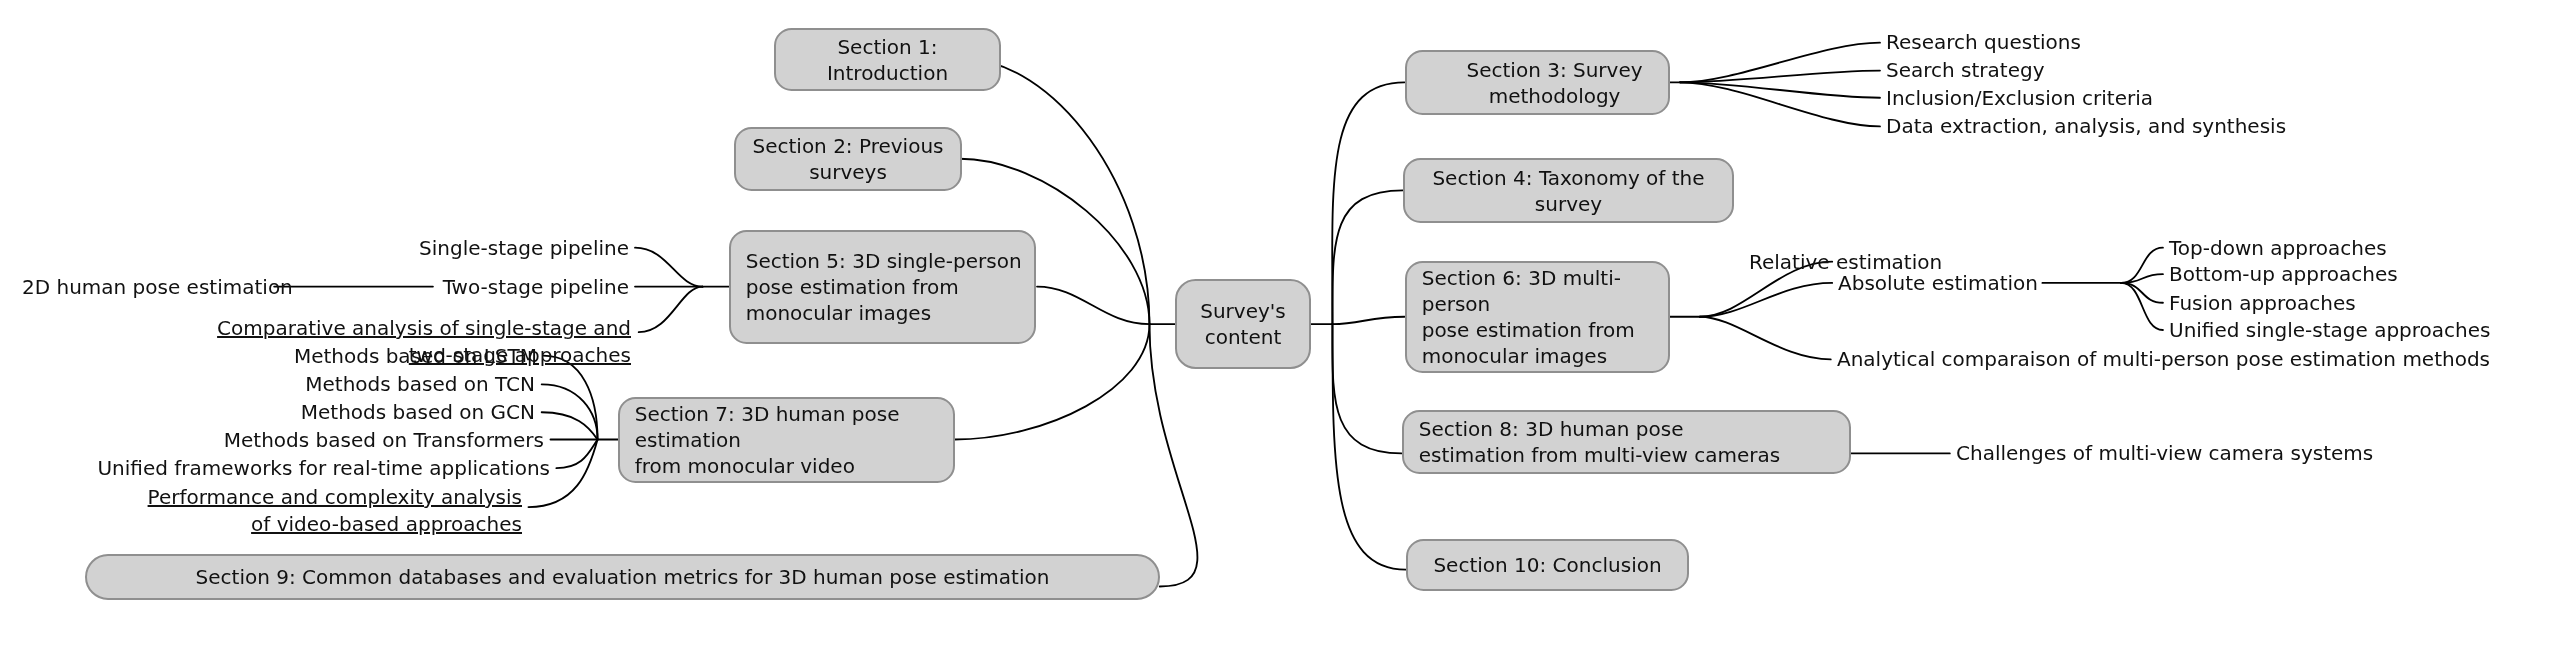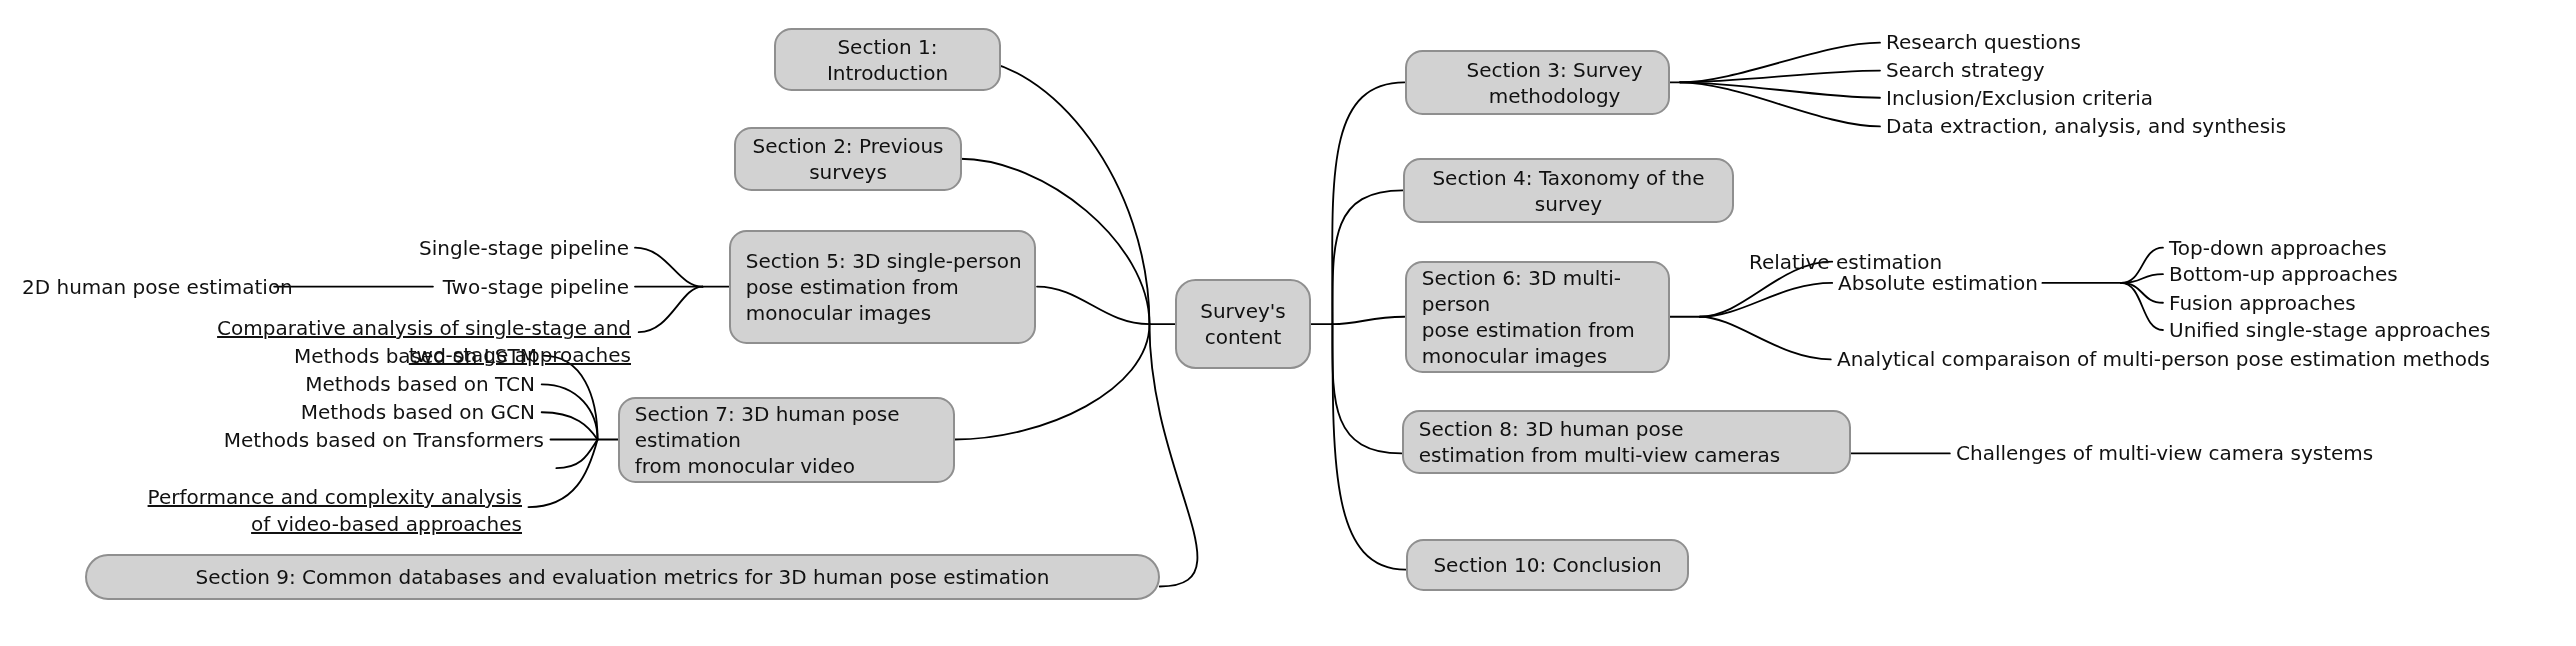--- a/index.html
+++ b/index.html
@@ -105,20 +105,21 @@
   <div class="leaf r" style="right:1947px;top:235px;">Single-stage pipeline</div>
   <div class="leaf" style="left:22px;top:274px;">2D human pose estimation</div>
   <div class="leaf r" style="right:1947px;top:274px;">Two-stage pipeline</div>
   <div class="leaf c" style="right:1945px;top:315px;">Comparative analysis of single-stage and
 two-stage approaches</div>
 
   <div class="leaf r" style="right:2039px;top:343px;">Methods based on LSTM</div>
   <div class="leaf r" style="right:2041px;top:371px;">Methods based on TCN</div>
   <div class="leaf r" style="right:2041px;top:399px;">Methods based on GCN</div>
   <div class="leaf r" style="right:2032px;top:427px;">Methods based on Transformers</div>
+  <div class="leaf r" style="right:2026px;top:455px;">Unified frameworks for real-time applications</div>
   <div class="leaf c" style="right:2054px;top:484px;">Performance and complexity analysis
 of video-based approaches</div>
 
   <div class="leaf" style="left:1886px;top:29px;">Research questions</div>
   <div class="leaf" style="left:1886px;top:57px;">Search strategy</div>
   <div class="leaf" style="left:1886px;top:85px;text-align:center;">Inclusion/Exclusion criteria</div>
   <div class="leaf" style="left:1886px;top:113px;">Data extraction, analysis, and synthesis</div>
 
   <div class="leaf" style="left:1749px;top:249px;">Relative estimation</div>
   <div class="leaf" style="left:1838px;top:270px;">Absolute estimation</div>

